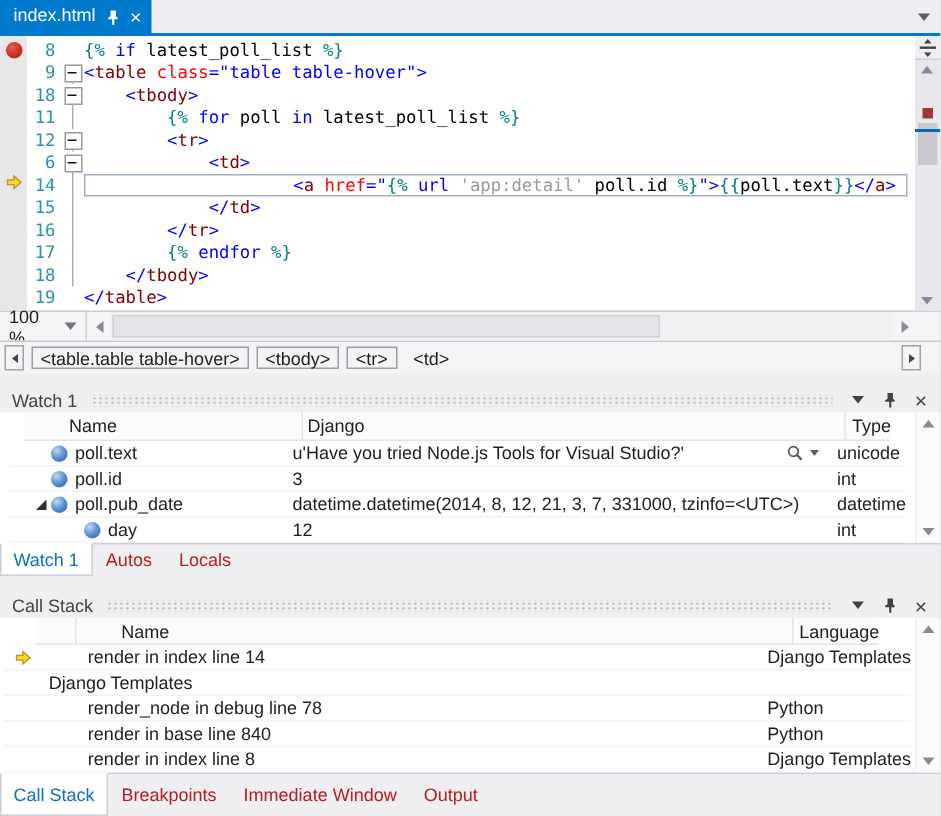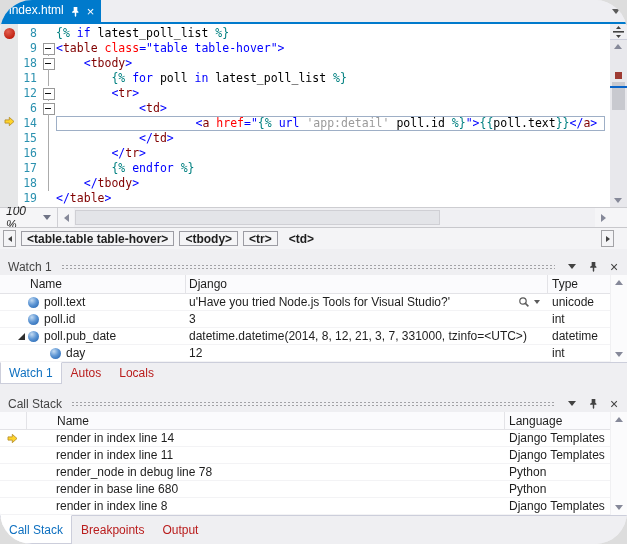--- a/index.html
+++ b/index.html
@@ -1,18 +1,18 @@
 <!DOCTYPE html>
 <html><head>
 <meta charset="utf-8">
 <style>
   html,body{margin:0;padding:0;background:#ddd;}
   *{box-sizing:border-box;}
   .app{width:627px;height:544px;background:#EFEFF2;font:12px "Liberation Sans",sans-serif;color:#1E1E1E;
-       display:flex;flex-direction:column;overflow:hidden;position:relative;border-radius:32px;}
+       display:flex;flex-direction:column;overflow:hidden;position:relative;}
 
   
   .tabstrip{height:22px;background:#EEEEF2;display:flex;align-items:flex-end;position:relative;flex:none;}
   .doctab{height:22px;background:#007ACC;color:#fff;display:flex;align-items:center;gap:7px;padding:0 7px 0 9px;}
   .doctab .lbl{position:relative;top:-1px;}
   .doctab .x{font-size:13px;line-height:1;cursor:default;}
   .menu-arrow{position:absolute;right:7px;top:9px;width:0;height:0;
       border-left:4px solid transparent;border-right:4px solid transparent;border-top:5px solid #5B5B5B;}
   .blueline{height:2px;background:#007ACC;flex:none;}
 
@@ -45,46 +45,46 @@
   .tri-rt{border-top:4px solid transparent;border-bottom:4px solid transparent;border-left:5px solid #868999;}
   .vsb .up{position:absolute;top:20px;left:4px;}
   .vsb .dn{position:absolute;bottom:4px;left:4px;}
   .vsb .mark{position:absolute;top:48px;left:5px;width:7px;height:7px;background:#9E3B33;}
   .vsb .thumb{position:absolute;top:58px;left:2px;width:13px;height:28px;background:#C8C9CF;}
   .vsb .caret{position:absolute;top:62px;left:0;width:100%;height:2px;background:#0A64C8;}
 
   
   .zoomstrip{height:20px;flex:none;background:#F5F5F7;border-top:1px solid #CDCDD1;display:flex;align-items:center;}
   .zoomcombo{width:58px;height:100%;display:flex;align-items:center;gap:6px;padding:0 6px;border-right:1px solid #CFCFD4;}
-  .zoomcombo .cv{flex:1;font-style:italic;}
+  .zoomcombo .cv{flex:1;}
   .harrow{width:16px;height:100%;display:flex;align-items:center;justify-content:center;}
   .htrack{flex:1;height:100%;position:relative;background:#F0F0F3;}
   .hthumb{position:absolute;left:1px;top:2px;bottom:2px;width:70%;background:#E3E4E8;border:1px solid #CFCFD4;}
   .hcorner{width:16px;height:100%;}
 
   
   .breadcrumb{height:22px;flex:none;background:#F4F4F6;border-top:1px solid #C8C8CC;display:flex;align-items:center;gap:5px;padding:0 3px;}
   .bcnav{width:13px;height:17px;border:1px solid #A3A3A7;display:flex;align-items:center;justify-content:center;background:#F4F4F6;}
   .bcnav.right{margin-left:auto;margin-right:10px;}
-  .crumb{height:15px;border:1px solid #9C9CA3;padding:0 5px;display:flex;align-items:center;background:transparent;white-space:nowrap;font-weight:bold;}
+  .crumb{height:15px;border:1px solid #9C9CA3;padding:0 5px;display:flex;align-items:center;background:transparent;white-space:nowrap;}
   .crumb.last{border-color:transparent;}
 
   .gap1{height:9px;flex:none;background:#EFEFF2;}
   .gap2{height:11px;flex:none;background:#EFEFF2;}
 
   
   .ptitle{height:17px;flex:none;display:flex;align-items:center;gap:5px;padding:0 5px 0 8px;background:#EFEFF2;color:#444;}
   .ptitle .grip{flex:1;height:8px;margin:0 4px;
      background-image:radial-gradient(#A2A2A6 0.8px,transparent 0.9px);background-size:4px 3px;background-position:0 1px;}
   .ticon{width:16px;height:15px;display:flex;align-items:center;justify-content:center;color:#424242;}
   .ticon .x{font-size:14px;line-height:1;}
   .chev{width:0;height:0;border-left:4px solid transparent;border-right:4px solid transparent;border-top:5px solid #424242;}
 
   .pbody{display:flex;background:#fff;flex:none;}
-  .pmain{flex:1;display:flex;flex-direction:column;}
+  .pmain{flex:1;display:flex;flex-direction:column;align-items:center;}
   .psb{width:17px;flex:none;background:#FBFBFC;position:relative;border-left:1px solid #F0F0F2;}
   .psb .up{position:absolute;top:5px;left:4px;}
   .psb .dn{position:absolute;bottom:5px;left:4px;}
 
   .ghead{display:flex;align-items:center;background:#FBFBFD;border-bottom:1px solid #E3E3E7;flex:none;}
   .ghc{border-right:1px solid #E3E3E7;height:100%;display:flex;align-items:center;}
 
   
   .watch .ghead{height:19px;}
   .wc-name{width:186px;flex:none;}
@@ -395,45 +395,45 @@
               <div class="cc-arrow">
                 <svg width="11" height="11" viewBox="0 0 11 11">
                   <path d="M1 3.9h4.3V1.3L10 5.5 5.3 9.7V7.1H1z" fill="#FFD42A" stroke="#B9922B" stroke-width="0.9"></path>
                 </svg>
               </div>
               <div class="cc-name">render in index line 14</div>
               <div class="cc-lang">Django Templates</div>
             </div>
             <div class="crow">
               <div class="cc-arrow"></div>
-              <div class="cc-name">render in index line 11</div>
               <div class="cc-lang">Django Templates</div>
             </div>
             <div class="crow">
               <div class="cc-arrow"></div>
               <div class="cc-name">render_node in debug line 78</div>
               <div class="cc-lang">Python</div>
             </div>
             <div class="crow">
               <div class="cc-arrow"></div>
-              <div class="cc-name">render in base line 680</div>
+              <div class="cc-name">render in base line 840</div>
               <div class="cc-lang">Python</div>
             </div>
             <div class="crow">
               <div class="cc-arrow"></div>
               <div class="cc-name">render in index line 8</div>
               <div class="cc-lang">Django Templates</div>
             </div>
           </div>
       </div>
       <div class="psb">
         <span class="tri tri-up up"></span>
         <span class="tri tri-dn dn"></span>
       </div>
     </div>
     <div class="tabsrow cstabs" id="cs-tabs">
         <div class="ttab active">Call Stack</div>
         <div class="ttab">Breakpoints</div>
+        <div class="ttab">Immediate Window</div>
         <div class="ttab">Output</div>
       </div>
   </div>
 
 </div>
 
 </body></html>

